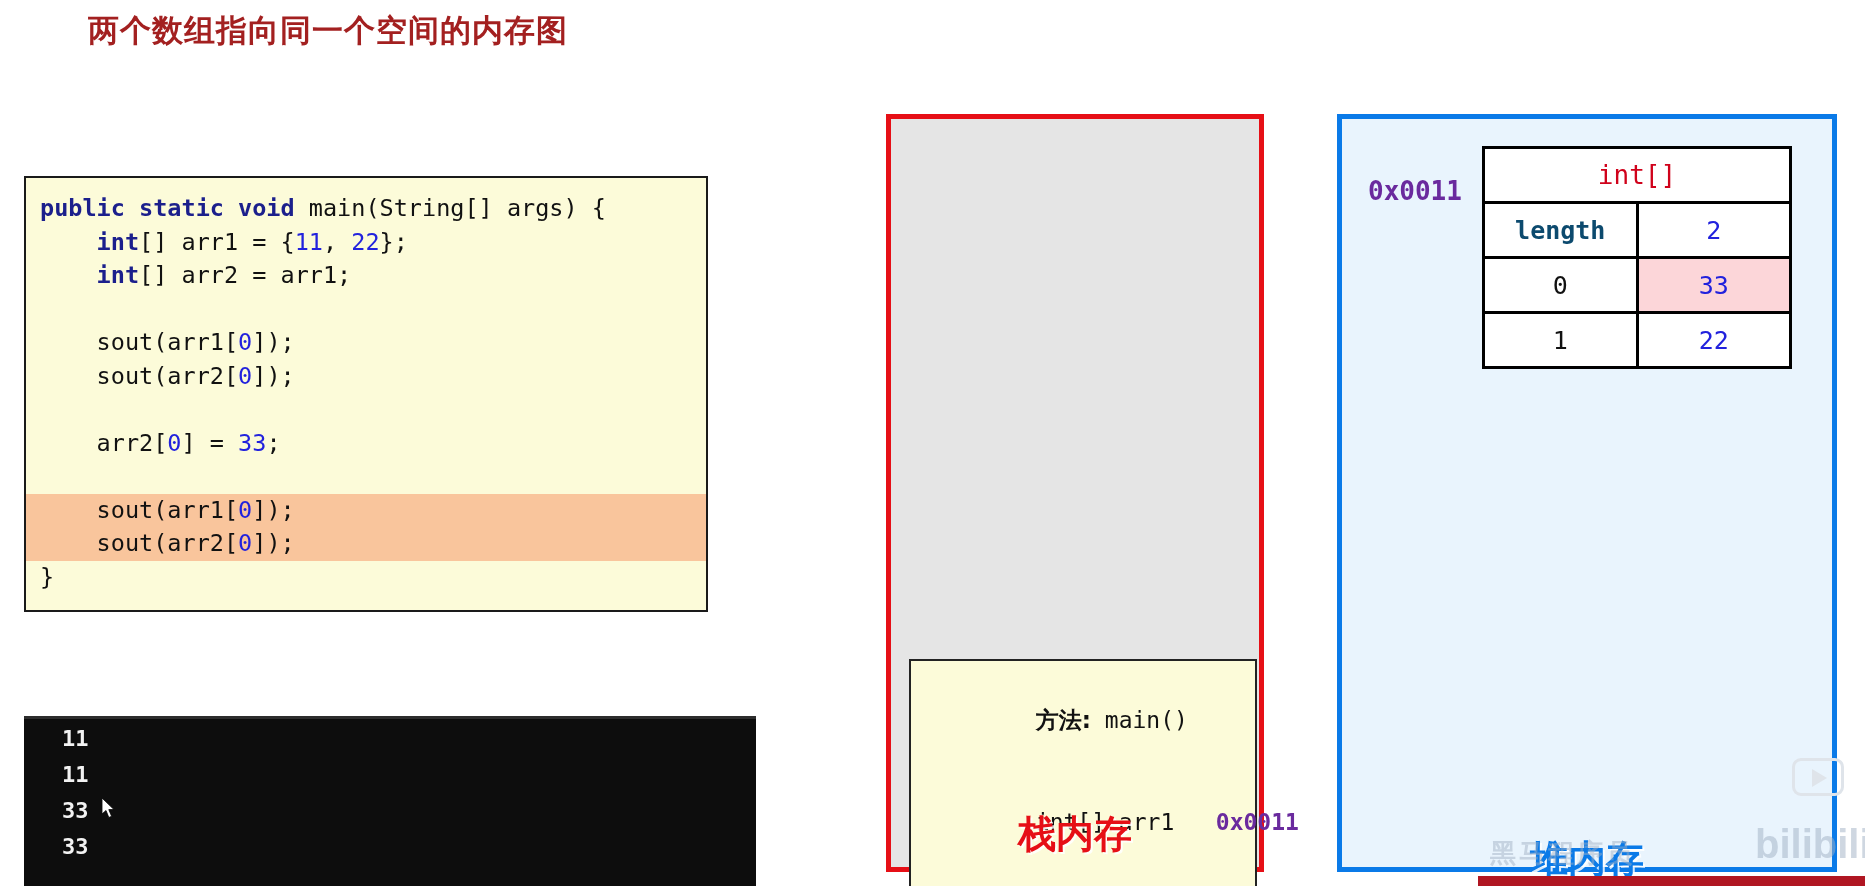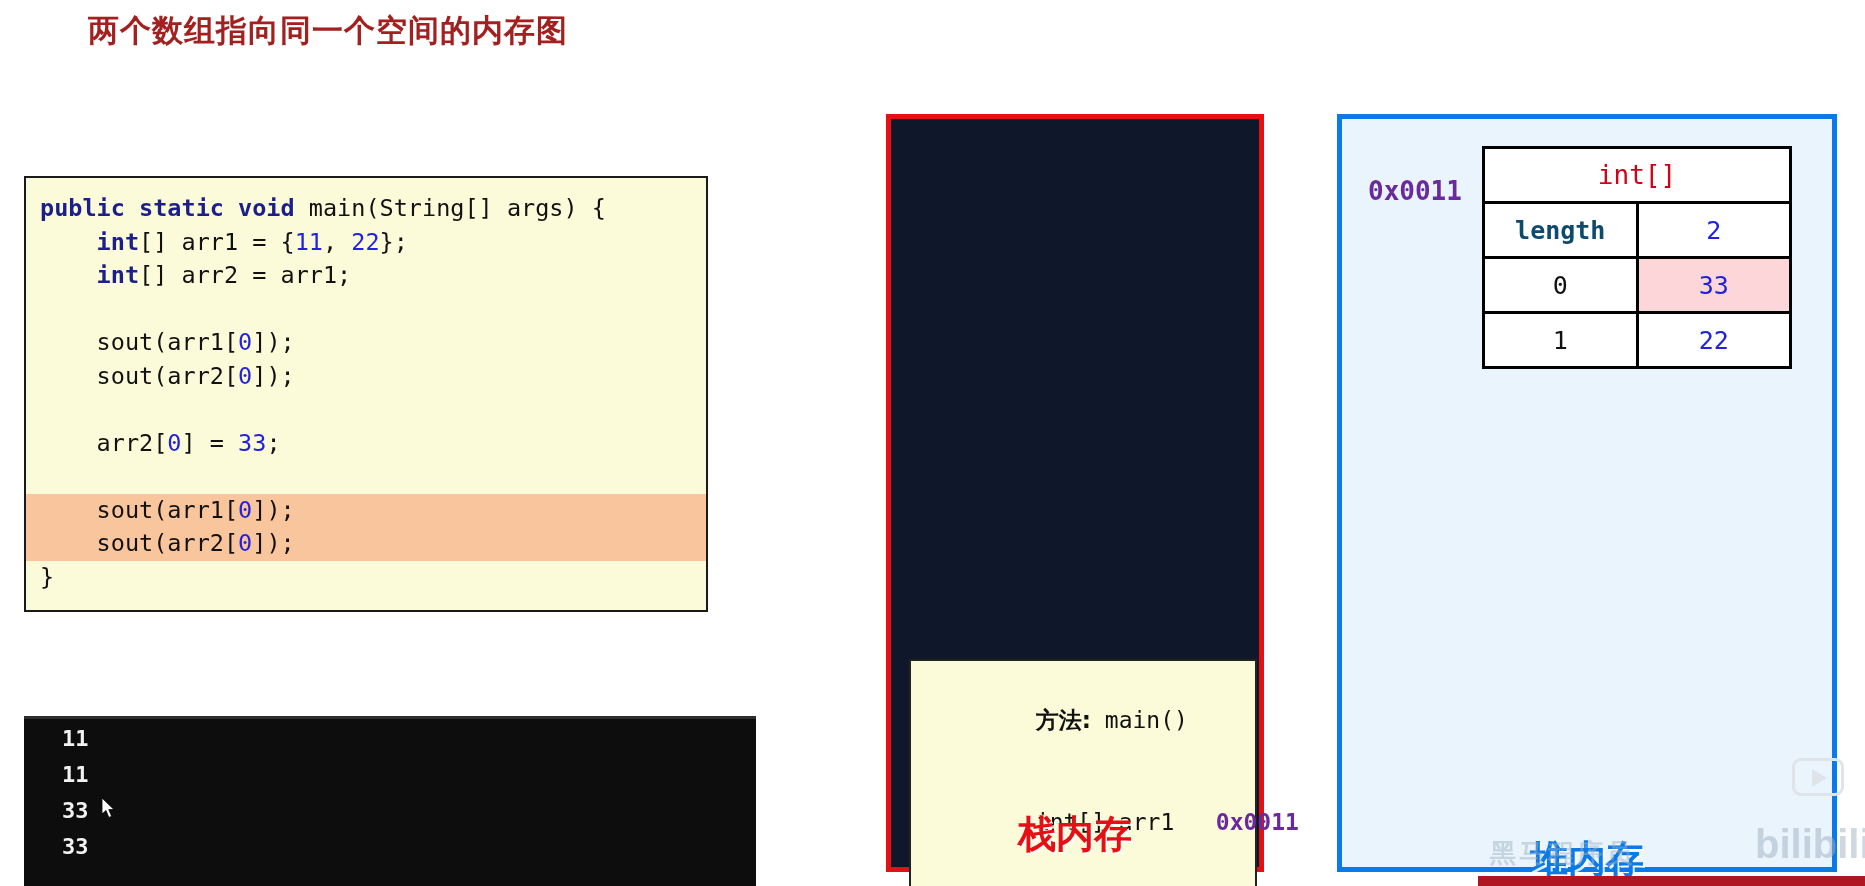--- a/index.html
+++ b/index.html
@@ -81,21 +81,21 @@
     pointer-events: none;
   }
 
   
   #stack-box {
     position: absolute;
     left: 886px;
     top: 114px;
     width: 378px;
     height: 758px;
-    background: #0f172a;
+    background: #e5e5e5;
     border: 5px solid #e60f16;
   }
   #stack-frame {
     position: absolute;
     left: 18px;
     top: 540px;
     width: 348px;
     background: #fcfbd9;
     border: 2px solid #222222;
     padding: 8px 0 10px 0;

